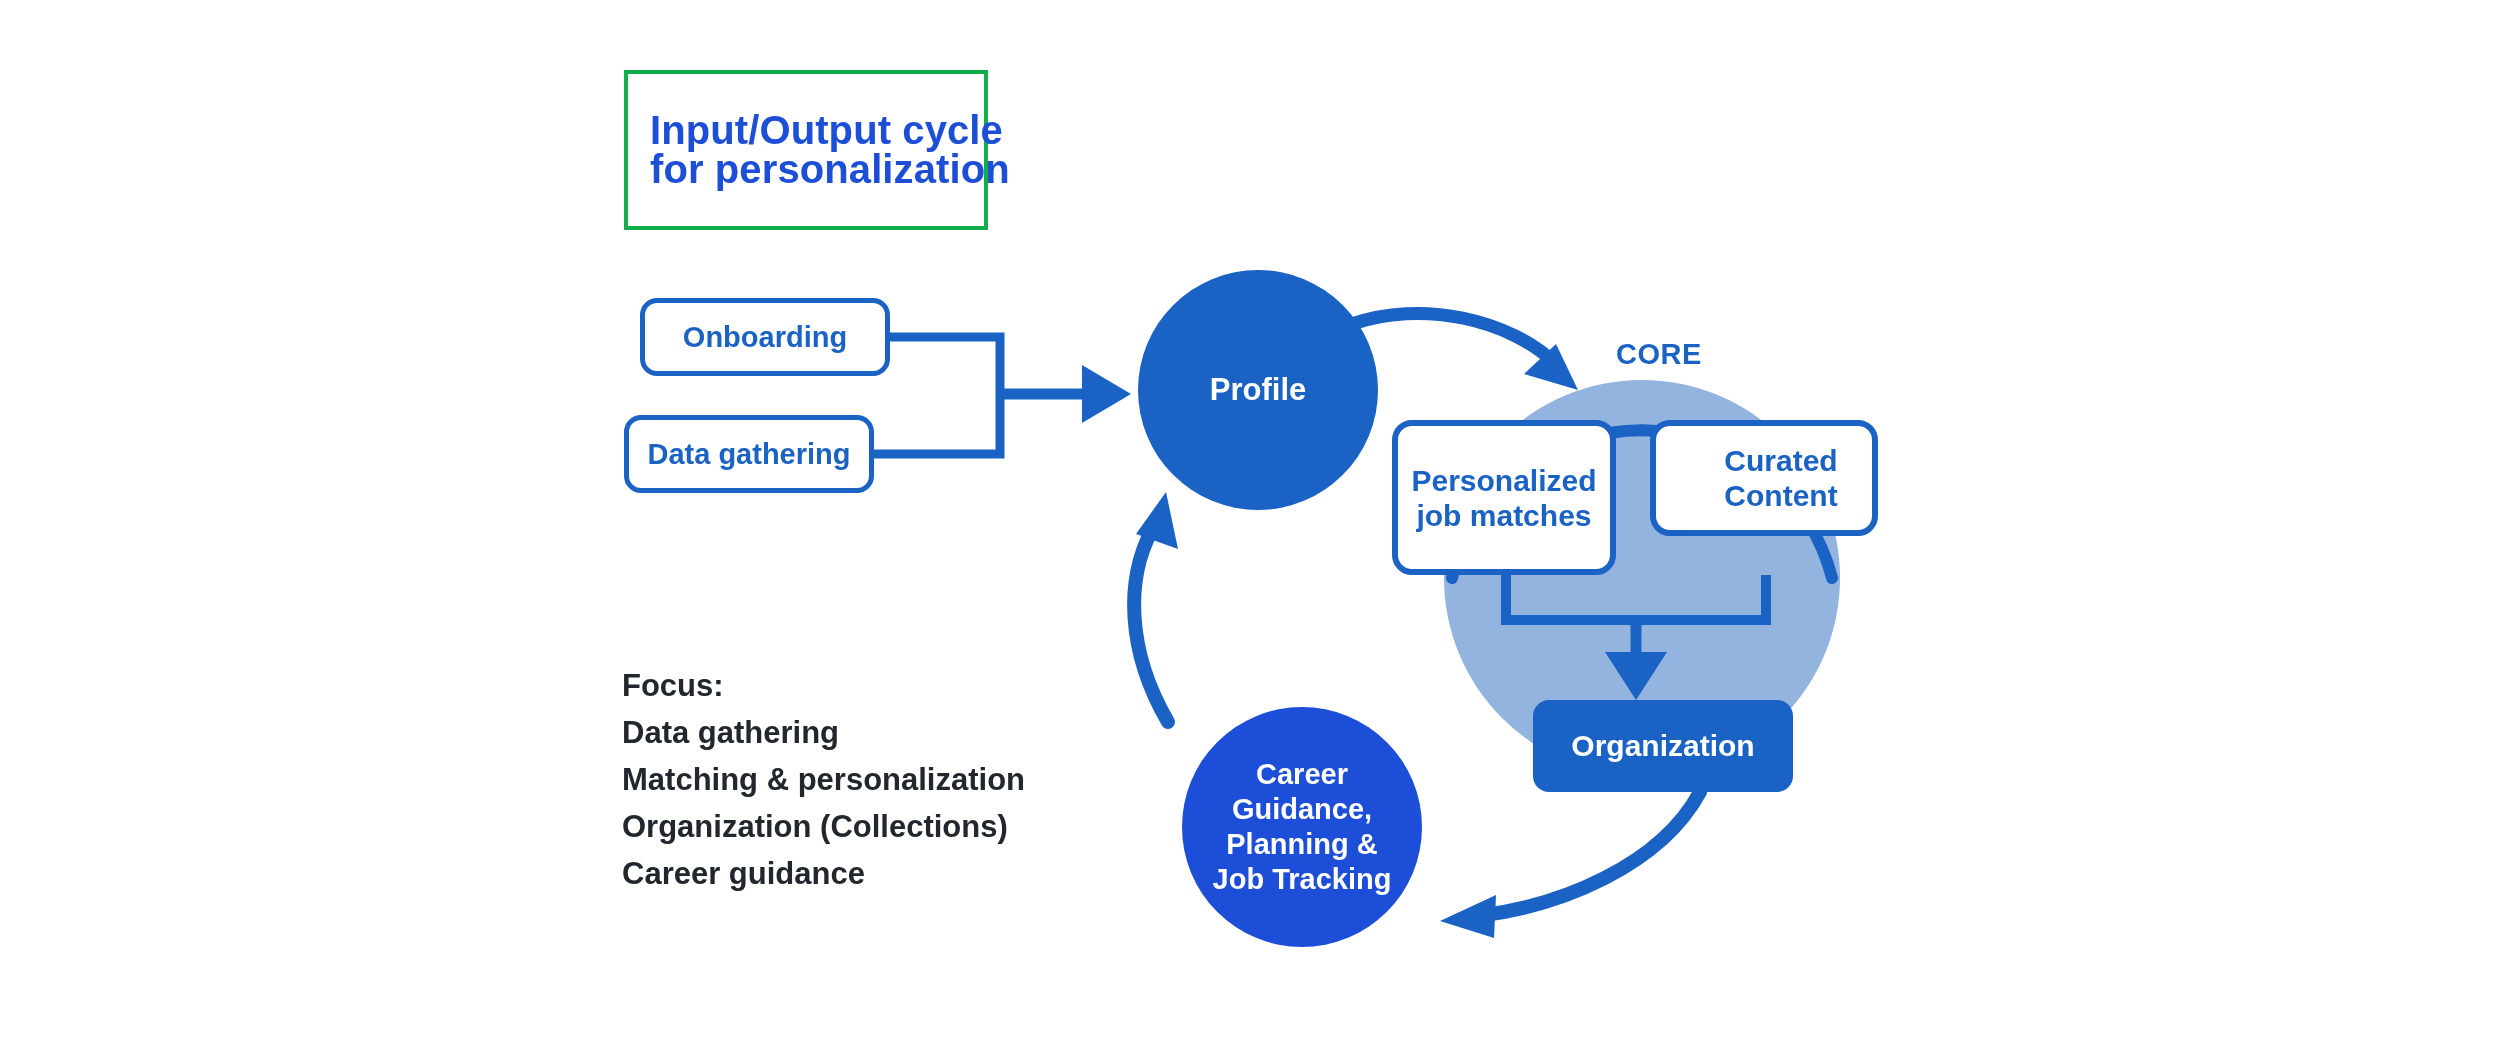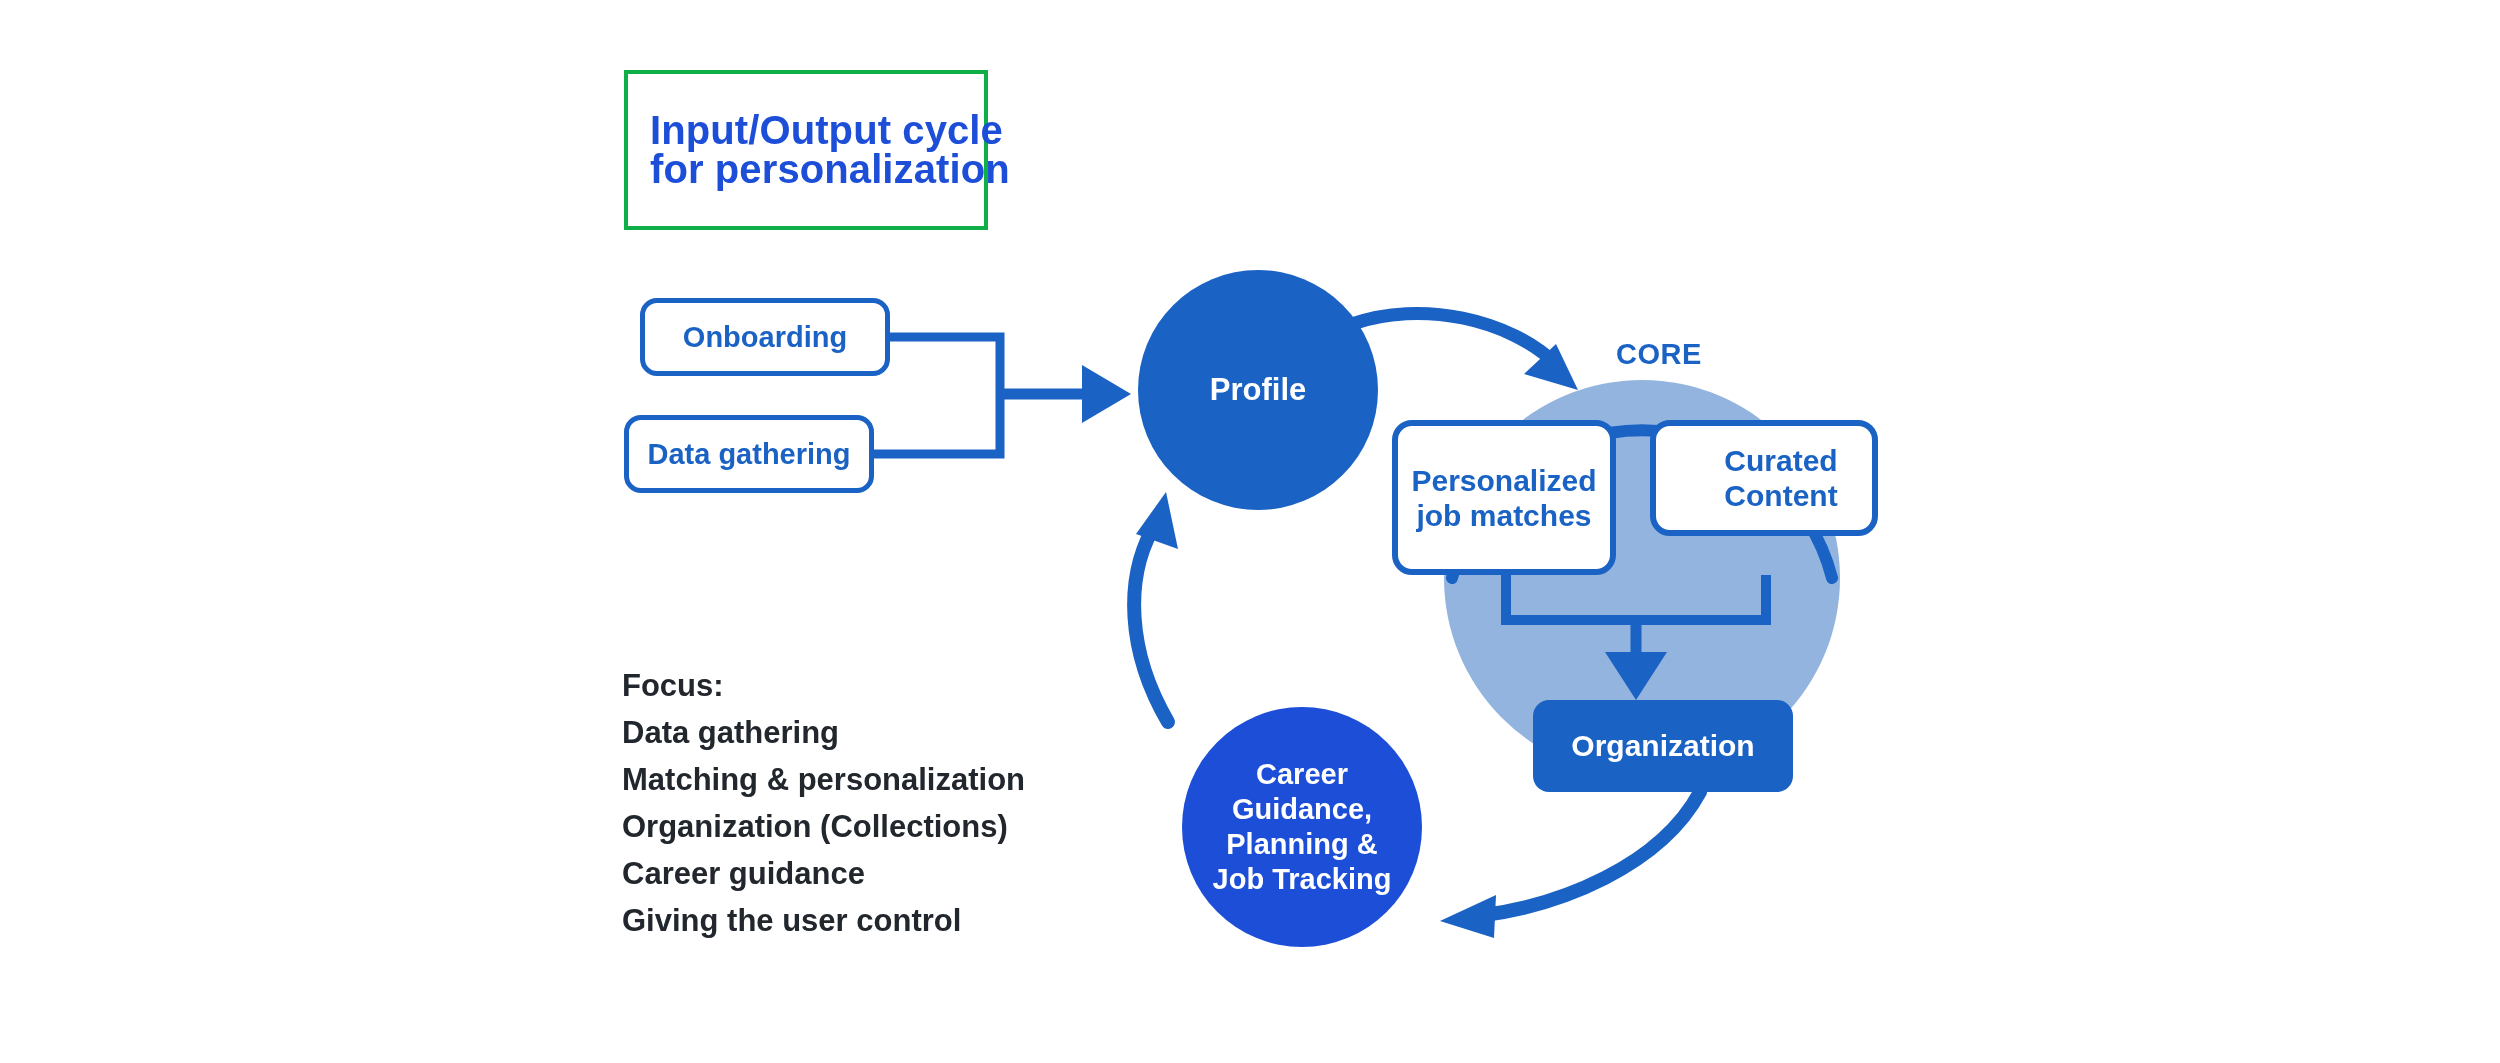--- a/index.html
+++ b/index.html
@@ -126,16 +126,15 @@
       <div>Job Tracking</div>
     </div>
   </div>
 
   <div class="node" id="focus-list">
     <div class="f-line">Focus:</div>
     <div class="f-line">Data gathering</div>
     <div class="f-line">Matching &amp; personalization</div>
     <div class="f-line">Organization (Collections)</div>
     <div class="f-line">Career guidance</div>
-    <div class="f-line">Giving the user control</div>
   </div>
 
 </div>
 
 </body></html>

